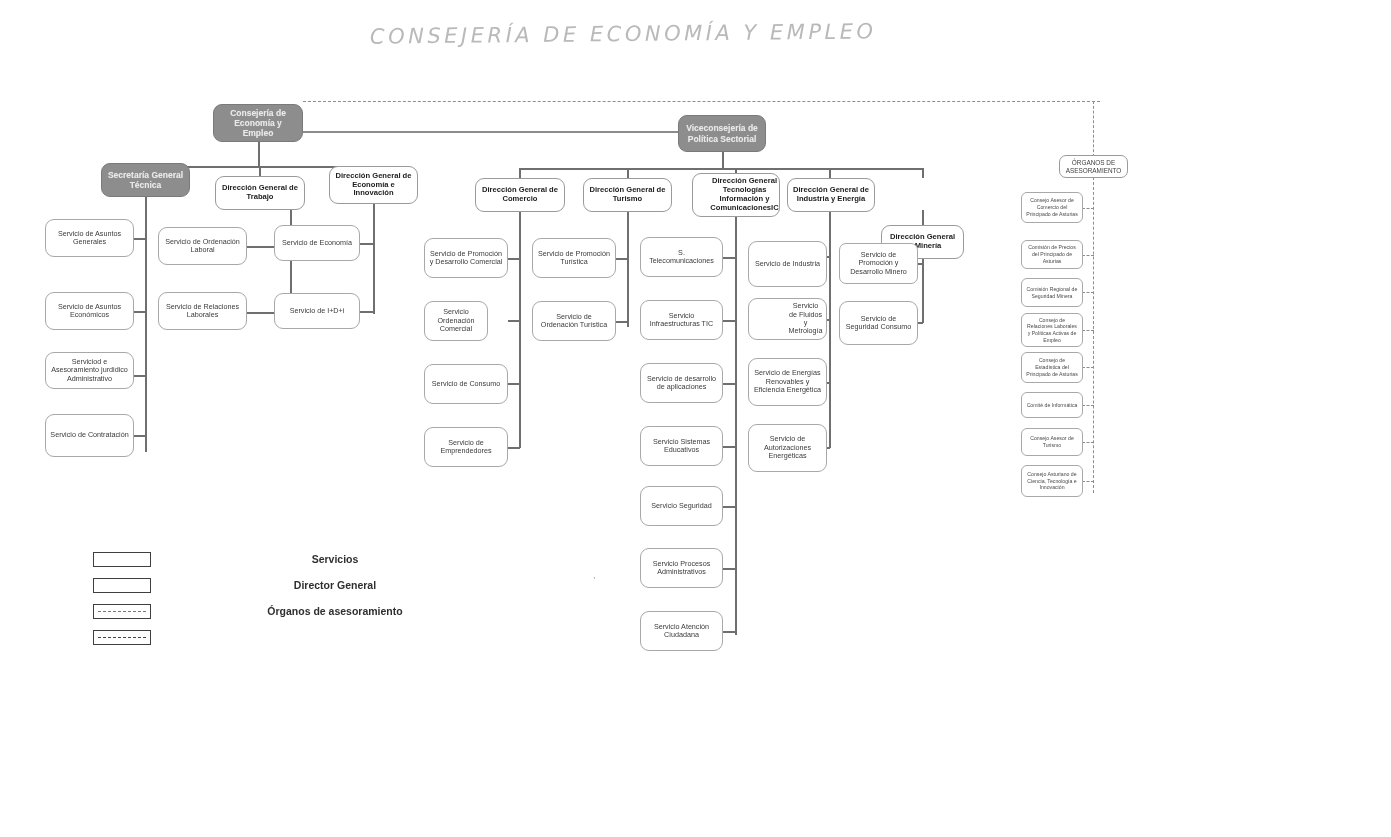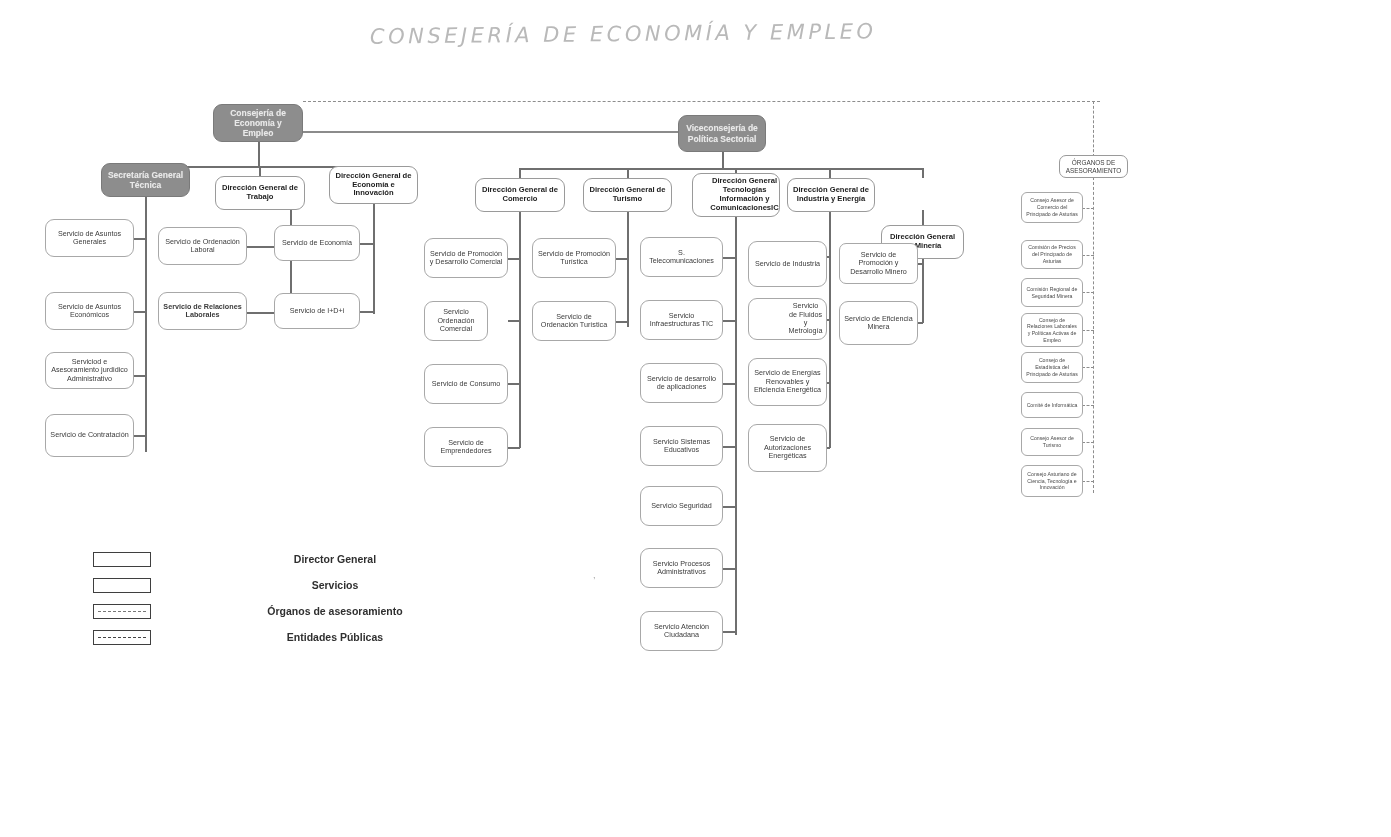--- a/index.html
+++ b/index.html
@@ -264,21 +264,21 @@
   <div class="node lvl-srv" style="left:45px;top:352px;width:89px;height:37px;">
     <span>Serviciod e Asesoramiento jurdidico Administrativo</span>
   </div>
   <div class="node lvl-srv" style="left:45px;top:414px;width:89px;height:43px;">
     <span>Servicio de Contratación</span>
   </div>
 
   <div class="node lvl-srv" style="left:158px;top:227px;width:89px;height:38px;">
     <span>Servicio de Ordenación Laboral</span>
   </div>
-  <div class="node lvl-srv" style="left:158px;top:292px;width:89px;height:38px;font-weight:bold;">
+  <div class="node lvl-srv" style="left:158px;top:292px;width:89px;height:38px;">
     <span>Servicio de Relaciones Laborales</span>
   </div>
 
   <div class="node lvl-srv" style="left:274px;top:225px;width:86px;height:36px;">
     <span>Servicio de Economía</span>
   </div>
   <div class="node lvl-srv" style="left:274px;top:293px;width:86px;height:36px;text-align:right;">
     <span>Servicio de I+D+i</span>
   </div>
 
@@ -334,21 +334,21 @@
     <span>Servicio de Energías Renovables y Eficiencia Energética</span>
   </div>
   <div class="node lvl-srv" style="left:748px;top:424px;width:79px;height:48px;">
     <span>Servicio de Autorizaciones Energéticas</span>
   </div>
 
   <div class="node lvl-srv" style="left:839px;top:243px;width:79px;height:41px;border-radius:7px;">
     <span>Servicio de Promoción y Desarrollo Minero</span>
   </div>
   <div class="node lvl-srv" style="left:839px;top:301px;width:79px;height:44px;">
-    <span>Servicio de Eficiencia Minera</span>
+    <span>Servicio de Seguridad Consumo</span>
   </div>
 
   <div class="node lvl-advhead" style="left:1059px;top:155px;width:69px;height:23px;">
     <span>ÓRGANOS DE ASESORAMIENTO</span>
   </div>
 
   <div class="node lvl-adv" style="left:1021px;top:192px;width:62px;height:31px;">
     <span>Consejo Asesor de Comercio del Principado de Asturias</span>
   </div>
   <div class="node lvl-adv" style="left:1021px;top:240px;width:62px;height:29px;">
@@ -371,29 +371,28 @@
   </div>
   <div class="node lvl-adv" style="left:1021px;top:465px;width:62px;height:32px;">
     <span>Consejo Asturiano de Ciencia, Tecnología e Innovación</span>
   </div>
 
   <div class="stray" style="left:593px;top:570px;">,</div>
 
   <div class="legend">
     <div class="legend-row">
       <div class="swatch"></div>
-      <div class="legend-label">Director General</div>
+      <div class="legend-label">Servicios</div>
     </div>
     <div class="legend-row">
       <div class="swatch"></div>
-      <div class="legend-label">Servicios</div>
+      <div class="legend-label">Director General</div>
     </div>
     <div class="legend-row">
       <div class="swatch dashed-in"></div>
       <div class="legend-label">Órganos de asesoramiento</div>
     </div>
     <div class="legend-row">
       <div class="swatch dashdot-in"></div>
-      <div class="legend-label">Entidades Públicas</div>
     </div>
   </div>
 
 </div>
 
 </body></html>

